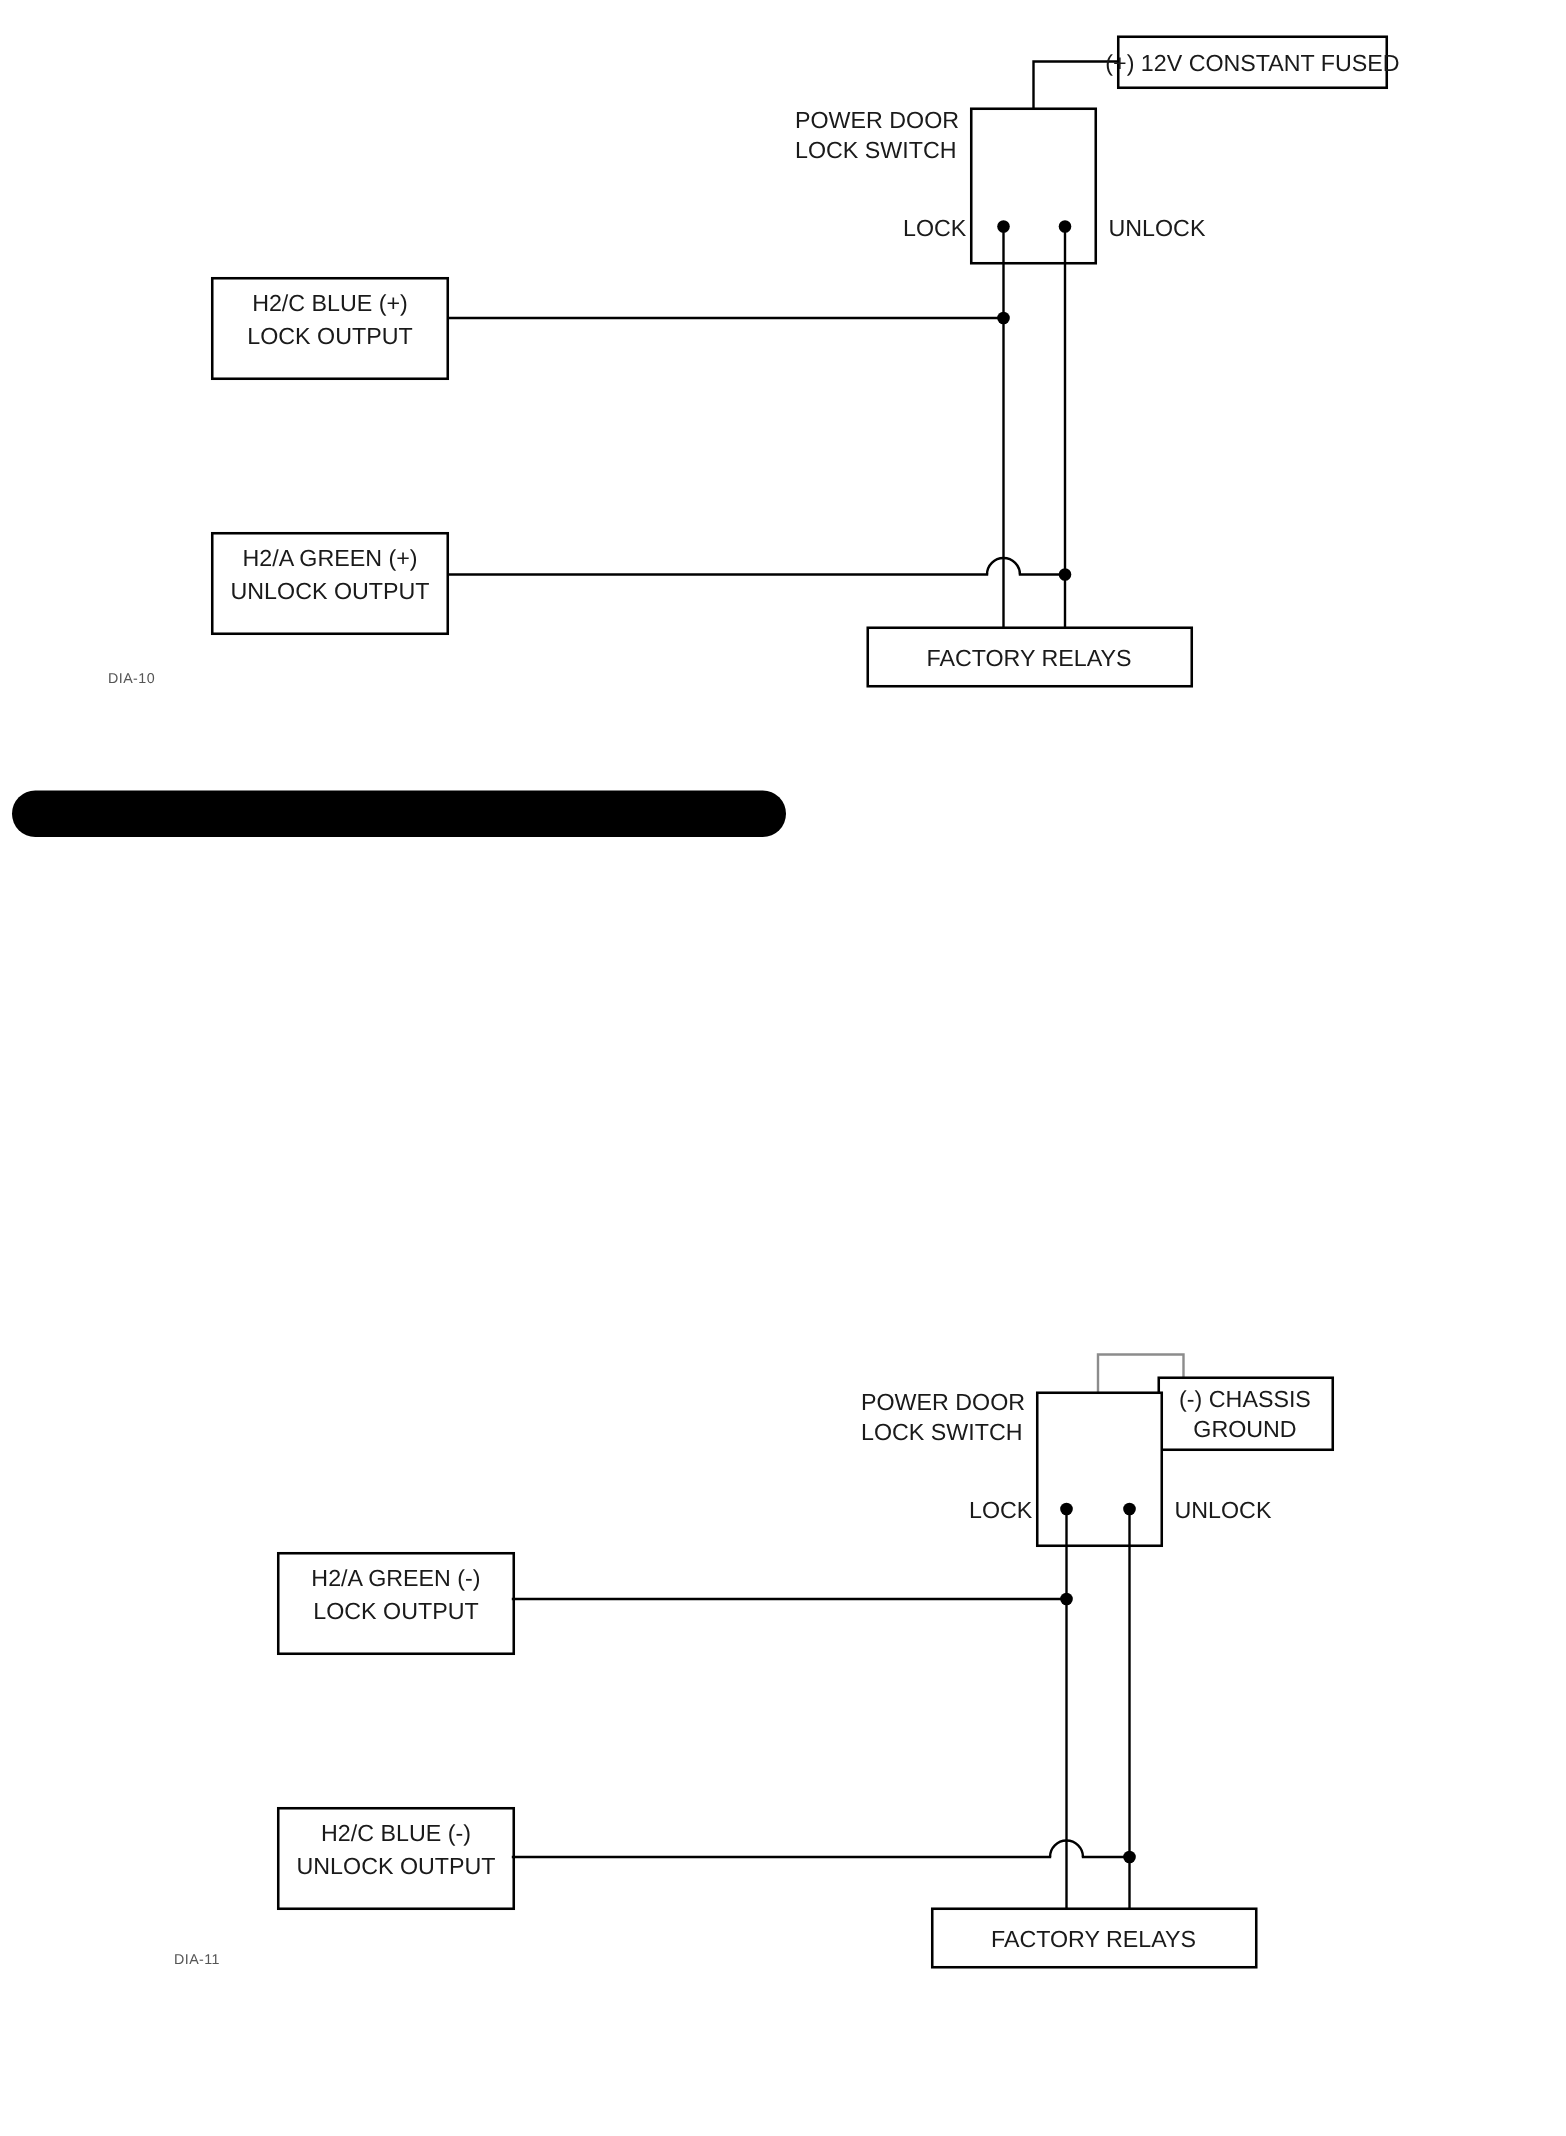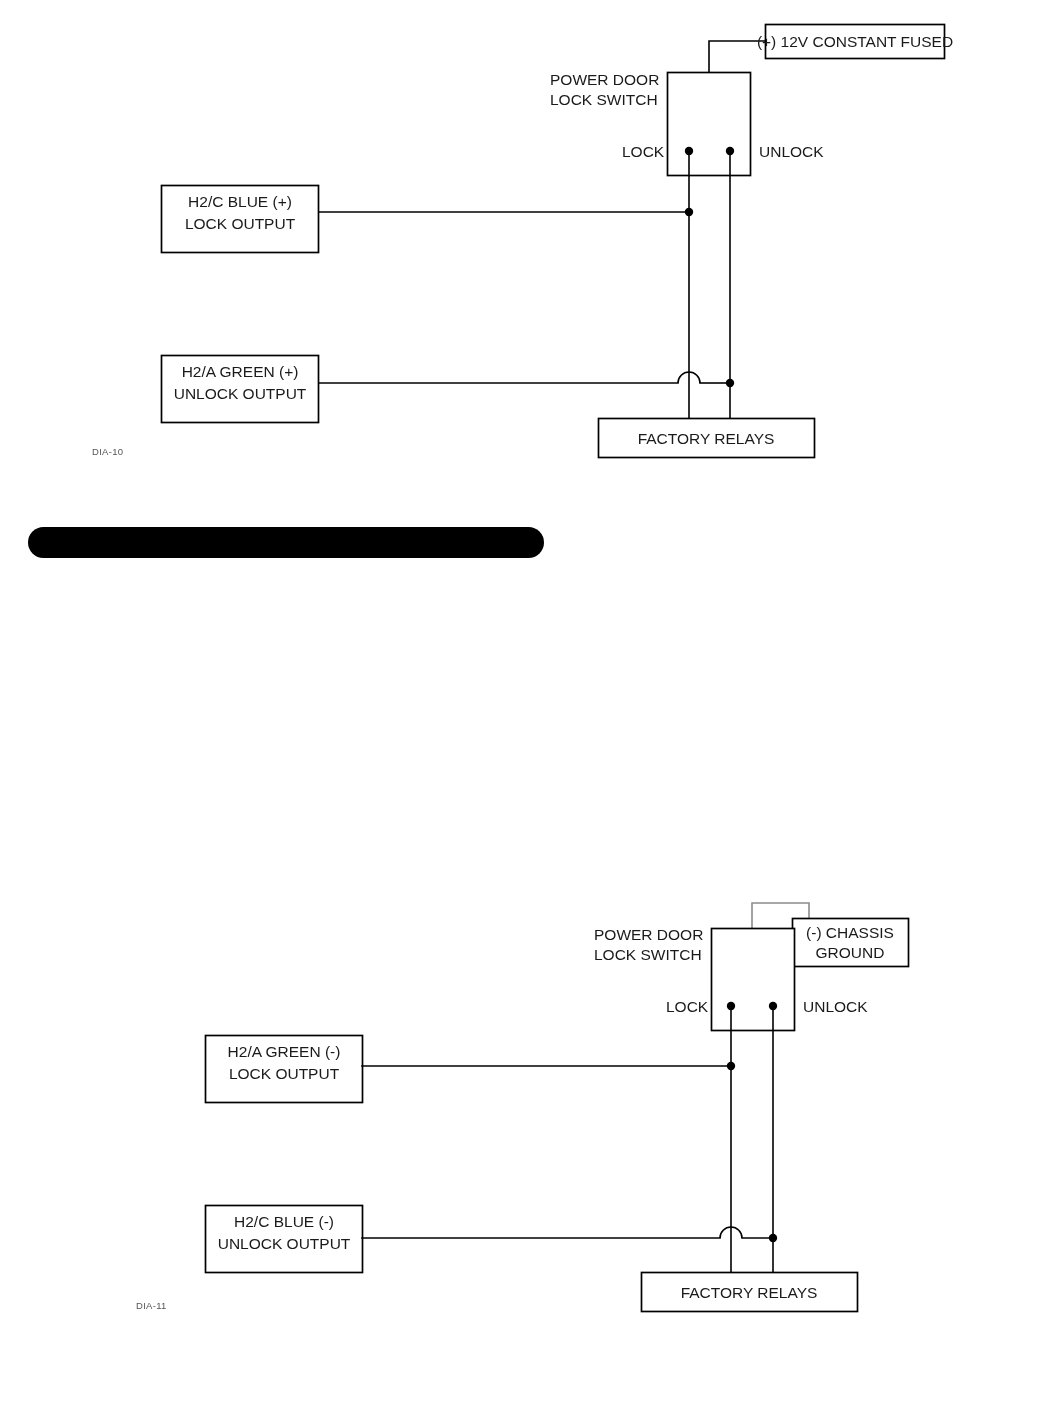--- a/index.html
+++ b/index.html
@@ -14,21 +14,20 @@
     position: relative;
     font-family: "Liberation Sans", sans-serif;
     color: #1a1a1a;
     overflow: hidden;
   }
   .page {
     position: absolute;
     inset: 0;
     width: 849px;
     height: 1424px;
-    margin-left: 20px;
   }
   svg.sheet {
     position: absolute;
     top: 0;
     left: 0;
     width: 1044px;
     height: 1424px;
     display: block;
   }
   .wire {

